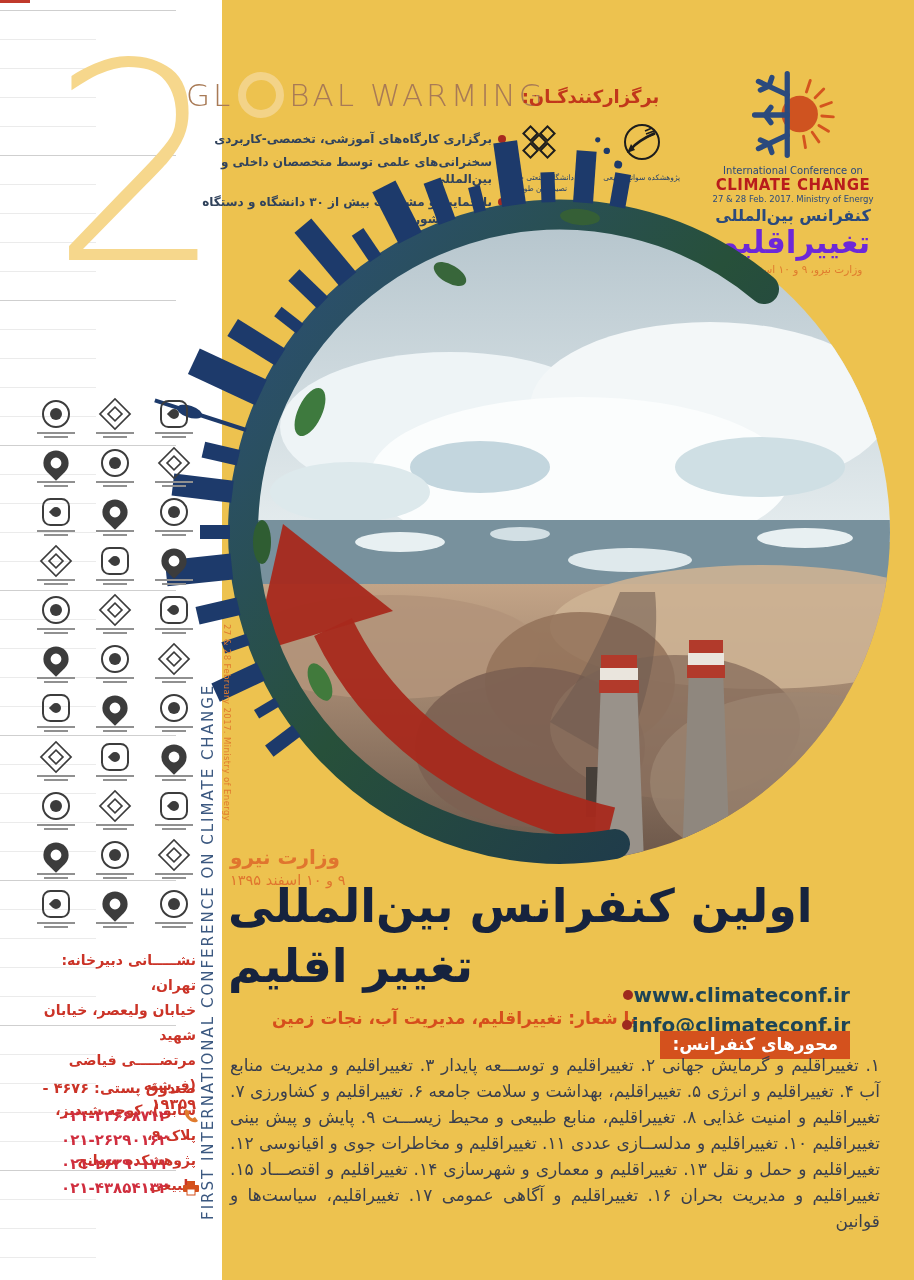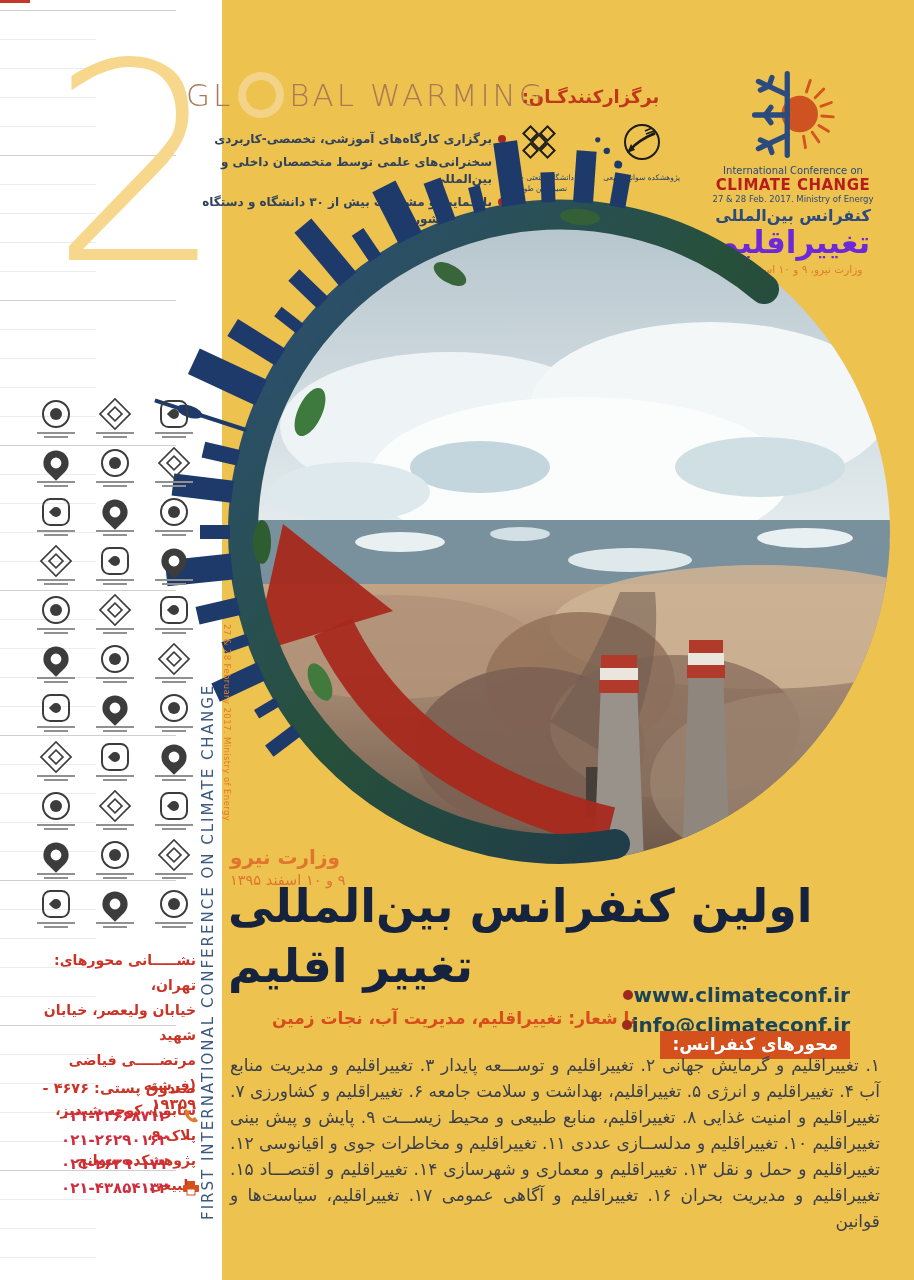--- a/index.html
+++ b/index.html
@@ -499,21 +499,21 @@
         <div class="cap c2"></div>
       </div>
       <div class="logo-cell">
         <div class="logo-glyph v0"></div>
         <div class="cap c1"></div>
         <div class="cap c2"></div>
       </div>
     </div>
 
   <div class="address">
-    <div>نشـــــانی محورهای: تهران،</div>
+    <div>نشـــــانی دبیرخانه: تهران،</div>
     <div>خیابان ولیعصر، خیابان شهید</div>
     <div>مرتضـــــی فیاضی (فرشته</div>
     <div>سابق)، کوچه شبدیز، پلاک ۹،</div>
     <div>پژوهشکده سوانح طبیعی</div>
   </div>
   <div class="pobox">صندوق پستی: ۴۶۷۶ - ۱۹۳۵۹</div>
 
   <div class="phones">
     <div class="ph-row">
       <span>۰۲۱-۲۲۶۶۸۷۱۲</span>

